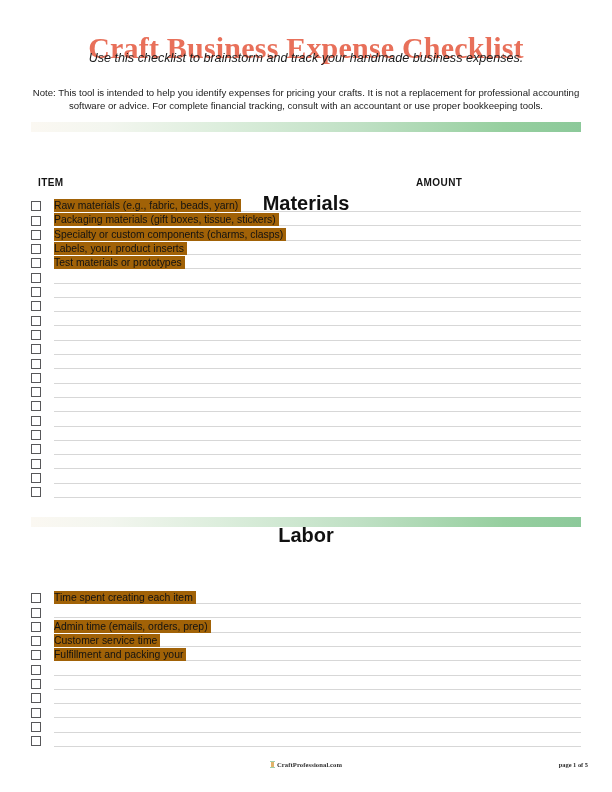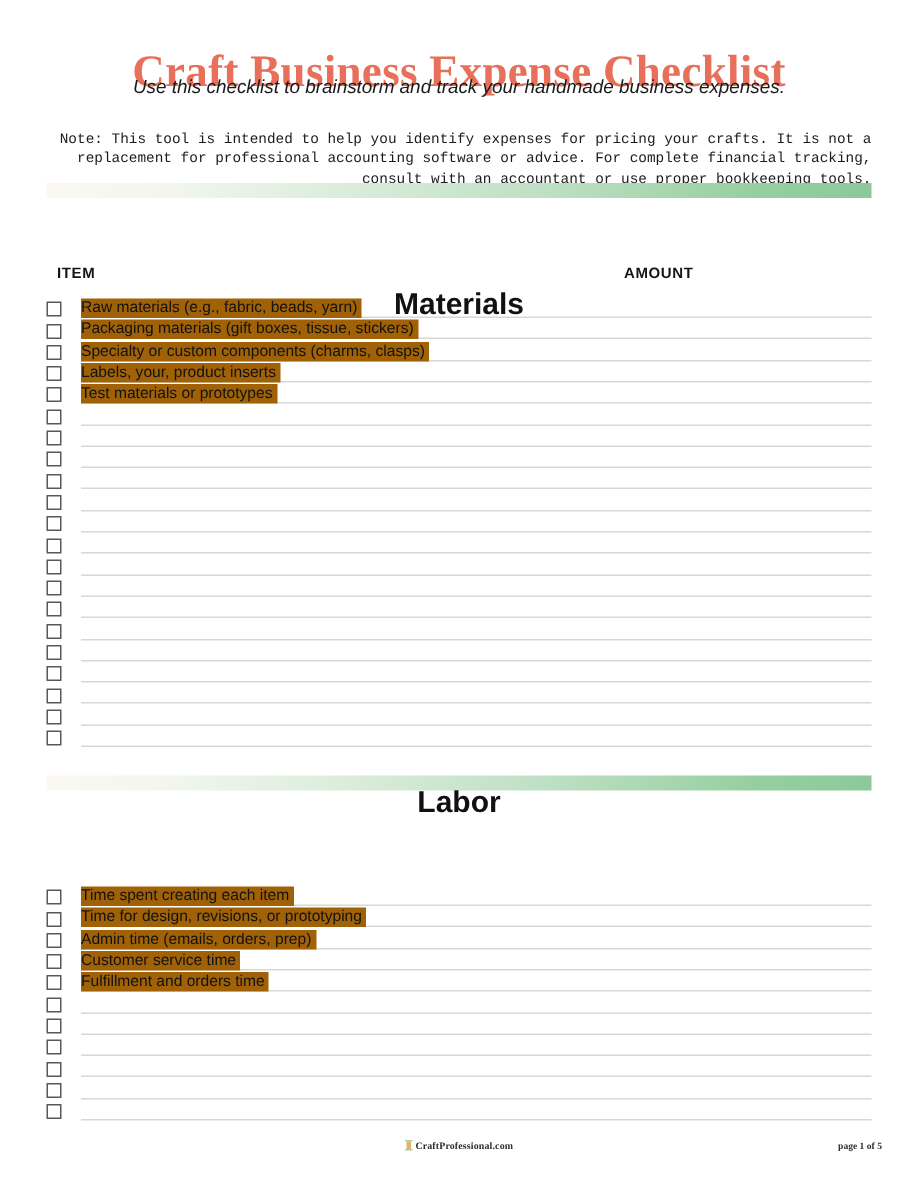--- a/index.html
+++ b/index.html
@@ -53,22 +53,21 @@
   }
 
   .doc-note {
     position: absolute;
     top: 76px;
     left: 31px;
     width: 550px;
     font-size: 9.6px;
     line-height: 13.6px;
     color: #1b1b1b;
-    text-align: right;
-    font-family: Liberation Mono, monospace;
+    text-align: center;
   }
 
   
   .band {
     position: absolute;
     left: 31px;
     width: 550px;
     height: 10px;
     background: linear-gradient(to right,
       #fbf8f2 0%,
@@ -305,36 +304,35 @@
   <div class="section-title" style="top:523px;">Labor</div>
   <div class="rows" id="rows-labor" style="top:591px;">
       <div class="row">
         <span class="cbox"></span>
         <span class="rule"></span>
         <span class="row-label">Time spent creating each item</span>
       </div>
       <div class="row">
         <span class="cbox"></span>
         <span class="rule"></span>
-        <span class="row-label">Time for design, revisions, or prototyping</span>
       </div>
       <div class="row">
         <span class="cbox"></span>
         <span class="rule"></span>
         <span class="row-label">Admin time (emails, orders, prep)</span>
       </div>
       <div class="row">
         <span class="cbox"></span>
         <span class="rule"></span>
         <span class="row-label">Customer service time</span>
       </div>
       <div class="row">
         <span class="cbox"></span>
         <span class="rule"></span>
-        <span class="row-label">Fulfillment and orders time</span>
+        <span class="row-label">Fulfillment and packing your</span>
       </div>
       <div class="row">
         <span class="cbox"></span>
         <span class="rule"></span>
       </div>
       <div class="row">
         <span class="cbox"></span>
         <span class="rule"></span>
       </div>
       <div class="row">

